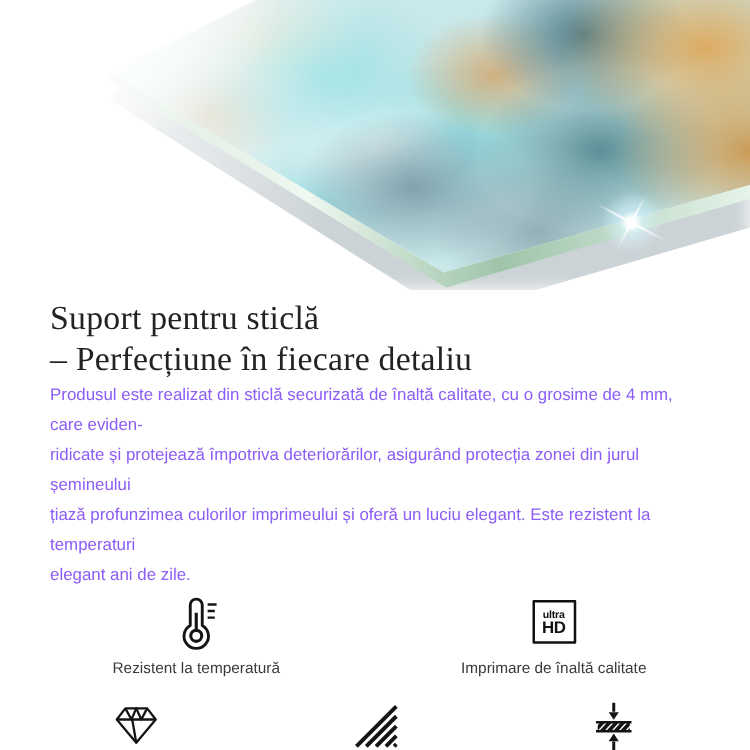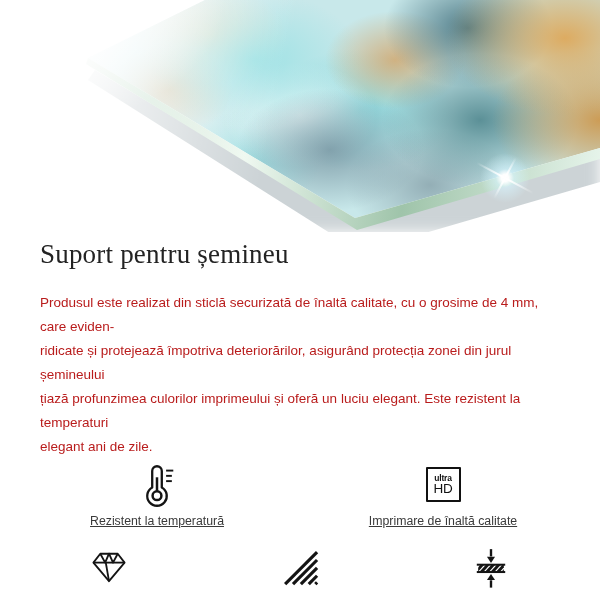--- a/index.html
+++ b/index.html
@@ -56,54 +56,55 @@
     background:linear-gradient(90deg,rgba(255,255,255,0),#ffffff 44%,#ffffff 56%,rgba(255,255,255,0));
   }
   .sparkle .arm-a{transform:rotate(28deg);}
   .sparkle .arm-b{width:46px;left:9px;transform:rotate(118deg);}
   
   .content{padding:0 40px;}
   .page-title{
     margin:6px 0 0;font-family:"Liberation Serif",serif;font-weight:400;
     font-size:27px;line-height:33px;color:#232323;letter-spacing:0.2px;
   }
-  .description{margin-top:20px;font-size:13.5px;line-height:24px;color:#b91c1c;}
+  .description{margin-top:0;font-size:13.5px;line-height:24px;color:#8b5cf6;}
   
   .features{margin-top:2px;padding:0 14px;}
   .features-row{display:flex;}
   .features-row + .features-row{margin-top:16px;}
   .feature{flex:1;display:flex;flex-direction:column;align-items:center;}
   .icon-box{height:46px;display:flex;align-items:center;justify-content:center;}
-  .feature-label{margin-top:7px;font-size:12.3px;color:#3a3a3a;text-decoration:underline;}
+  .feature-label{margin-top:7px;font-size:12.3px;color:#3a3a3a;}
   .ultrahd{
     width:31px;height:31px;border:2.6px solid #111;border-radius:1px;
     display:flex;flex-direction:column;align-items:center;justify-content:center;color:#111;
   }
   .ultrahd .u-top{font-size:8.5px;font-weight:bold;line-height:8px;letter-spacing:-0.2px;}
-  .ultrahd .u-bottom{font-size:13.5px;font-weight:normal;line-height:13px;letter-spacing:-0.3px;}
+  .ultrahd .u-bottom{font-size:13.5px;font-weight:bold;line-height:13px;letter-spacing:-0.3px;}
   svg{display:block;}
 </style>
 </head>
 <body>
 
 <div class="hero">
   <div class="glass-shadow"></div>
   <div class="glass-face"></div>
   <div class="glass-edge"></div>
   <div class="hero-fade"></div>
   <div class="sparkle">
     <div class="glow"></div>
     <div class="arm arm-a"></div>
     <div class="arm arm-b"></div>
   </div>
 </div>
 
 <div class="content">
   <h1 class="page-title">
-    <span>Suport pentru șemineu</span><br>
+    <span>Suport pentru sticlă</span><br>
+    <span>– Perfecțiune în fiecare detaliu</span>
   </h1>
   <div class="description">
     <div>Produsul este realizat din sticlă securizată de înaltă calitate, cu o grosime de 4 mm, care eviden-</div>
     <div>ridicate și protejează împotriva deteriorărilor, asigurând protecția zonei din jurul șemineului</div>
     <div>țiază profunzimea culorilor imprimeului și oferă un luciu elegant. Este rezistent la temperaturi</div>
     <div>elegant ani de zile.</div>
   </div>
 </div>
 
 <div class="features">

